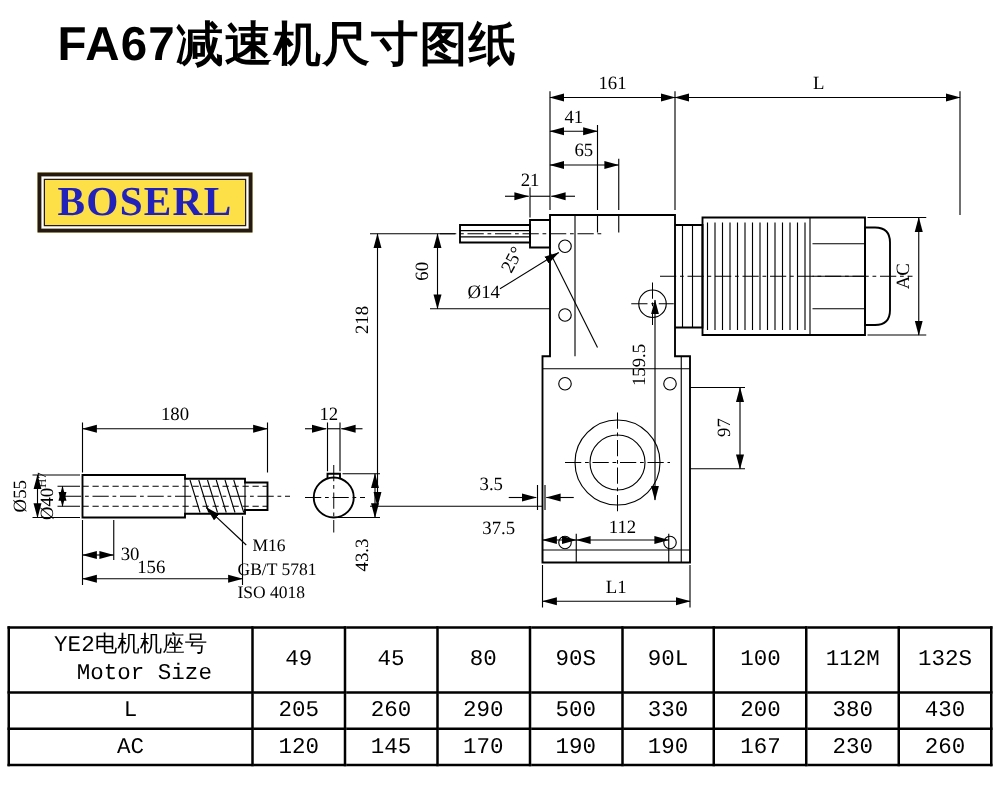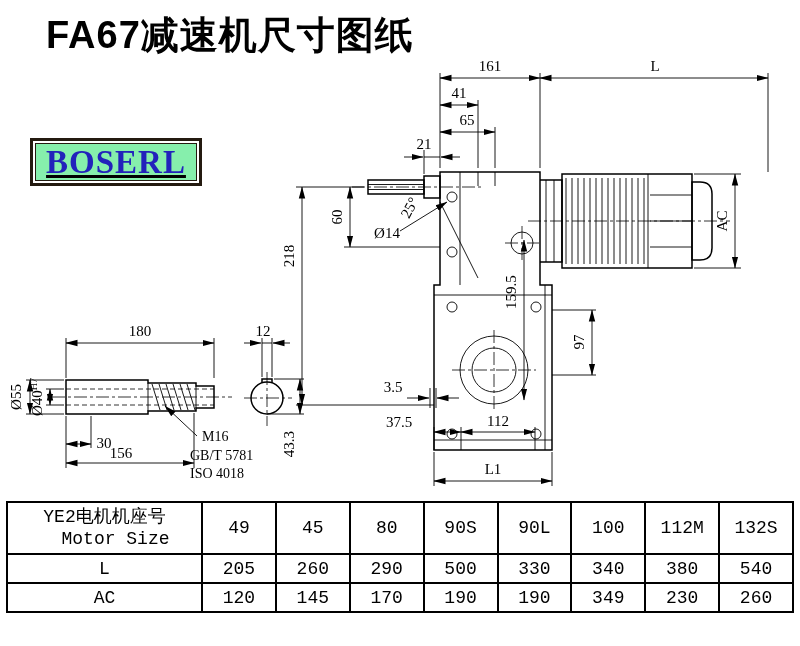--- a/index.html
+++ b/index.html
@@ -2,21 +2,21 @@
 <html><head>
 <meta charset="utf-8">
 <style>
   html,body{margin:0;padding:0;background:#fff;}
   .page{position:relative;width:800px;height:646px;background:#ffffff;overflow:hidden;
         font-family:"Liberation Sans",sans-serif;color:#000;}
   .title{position:absolute;left:46px;top:10px;font-size:38px;font-weight:bold;
          letter-spacing:1px;font-family:"Liberation Sans",sans-serif;}
   .logo{position:absolute;left:30px;top:138px;width:166px;height:42px;
         border:3px solid #241a10;box-shadow:inset 0 0 0 2px #fff,inset 0 0 0 3px #241a10;
-        display:flex;align-items:center;justify-content:center;background:#86efac;text-decoration:underline;}
+        display:flex;align-items:center;justify-content:center;background:#fde047;}
   .logo span{font-family:"Liberation Serif",serif;font-weight:bold;font-size:33px;
              color:#2222bb;letter-spacing:1px;line-height:1;}
   svg.drawing{position:absolute;left:0;top:0;}
   
   .ln{stroke:#000;stroke-width:1.5;fill:none;}
   .tn{stroke:#000;stroke-width:0.9;fill:none;}
   .dim{stroke:#000;stroke-width:0.9;fill:none;}
   .cl{stroke:#000;stroke-width:0.8;fill:none;stroke-dasharray:13 3 3 3;}
   .dash{stroke:#000;stroke-width:0.8;fill:none;stroke-dasharray:5 3;}
   text.d{font:15px "Liberation Serif",serif;fill:#000;text-anchor:middle;}
@@ -232,32 +232,32 @@
           <th>112M</th>
           <th>132S</th>
         </tr>
         <tr class="row">
           <td>L</td>
           <td>205</td>
           <td>260</td>
           <td>290</td>
           <td>500</td>
           <td>330</td>
-          <td>340</td>
+          <td>200</td>
           <td>380</td>
-          <td>540</td>
+          <td>430</td>
         </tr>
         <tr class="row">
           <td>AC</td>
           <td>120</td>
           <td>145</td>
           <td>170</td>
           <td>190</td>
           <td>190</td>
-          <td>349</td>
+          <td>167</td>
           <td>230</td>
           <td>260</td>
         </tr>
       </tbody>
     </table>
   </div>
 
 </div>
 
 </body></html>

